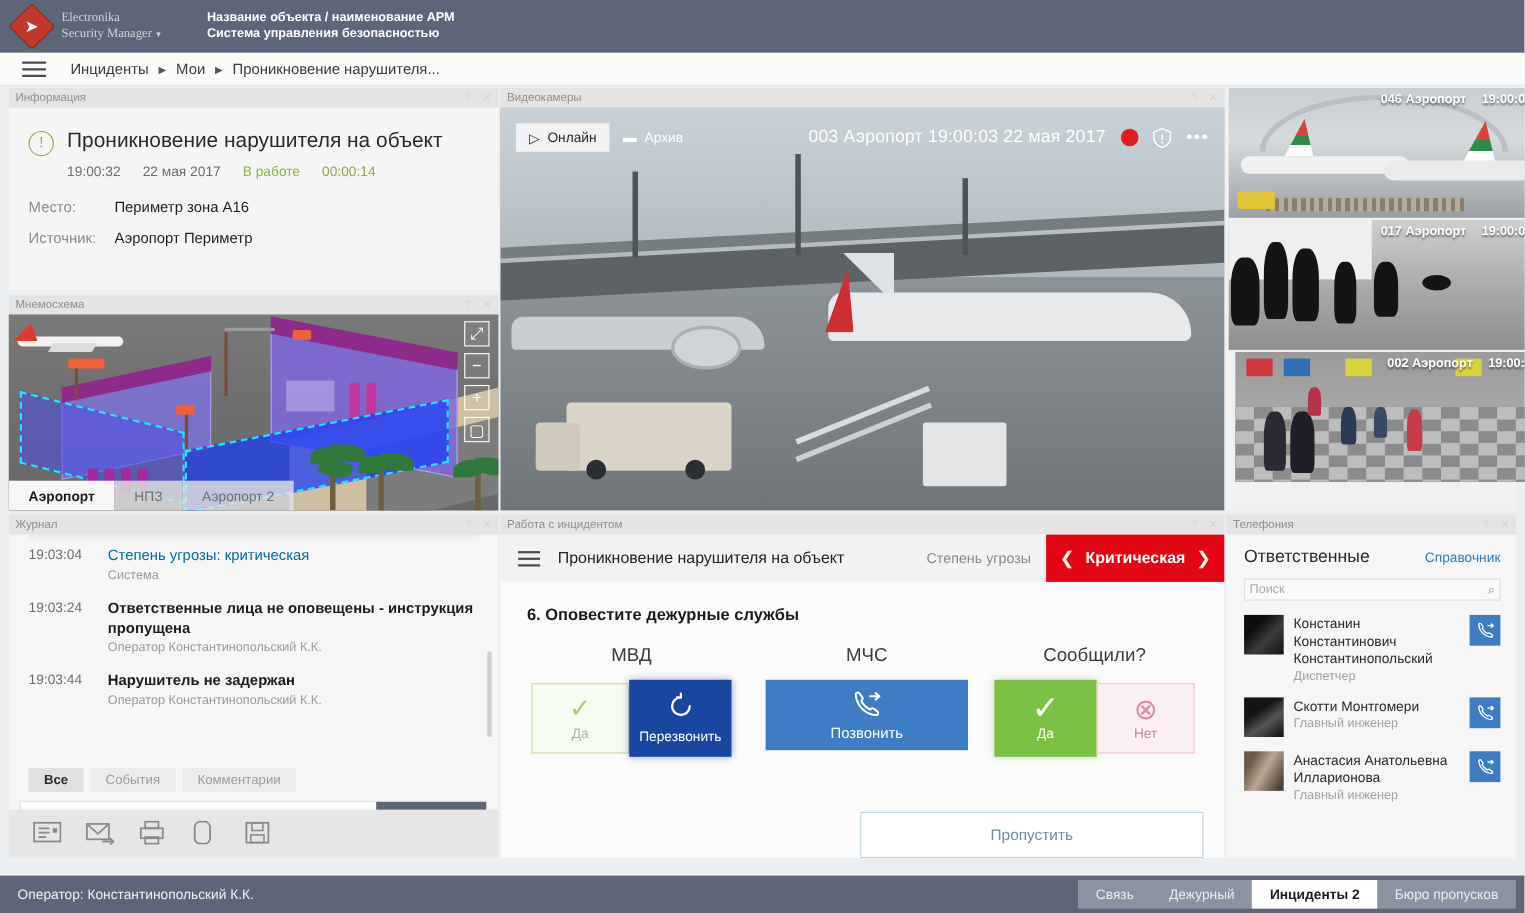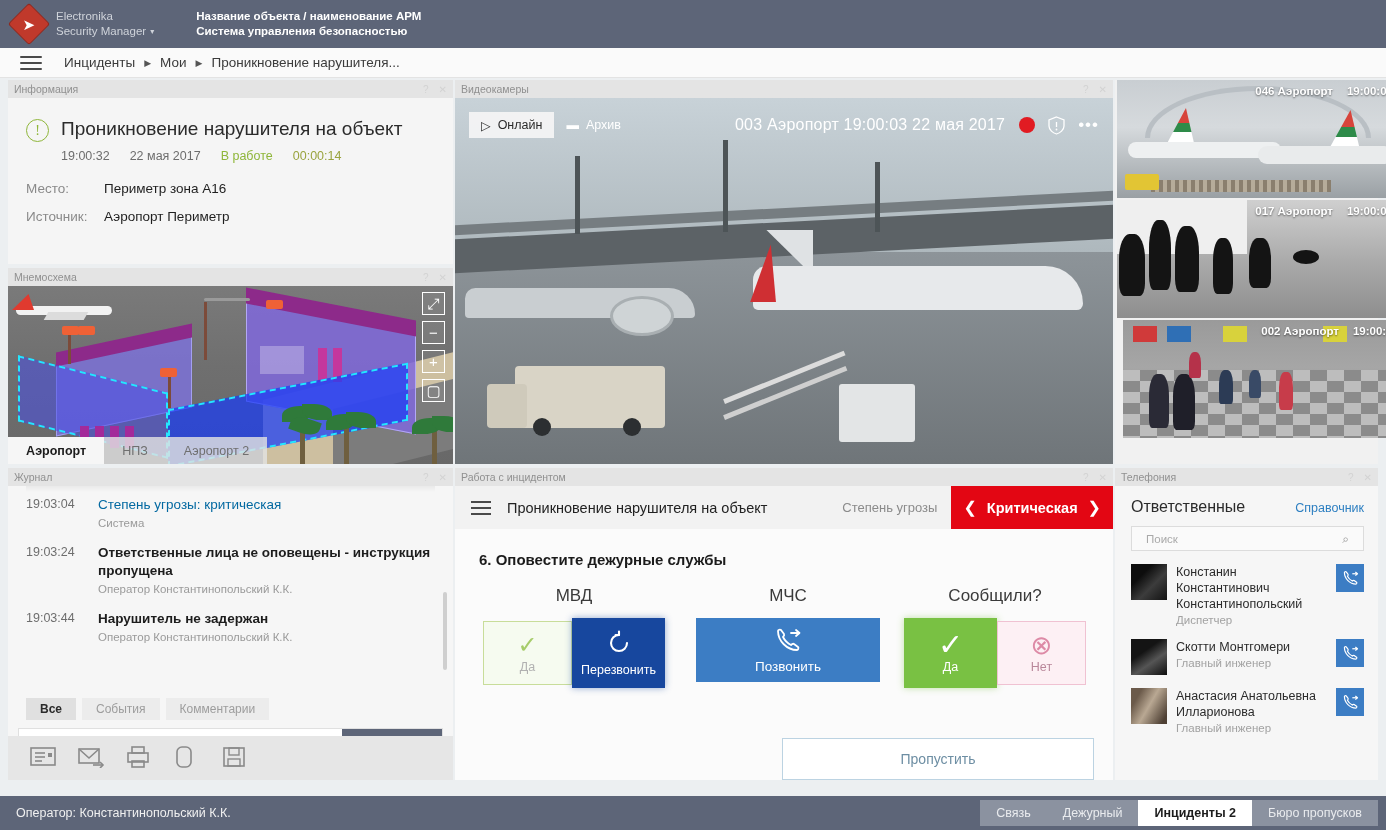--- a/index.html
+++ b/index.html
@@ -18,21 +18,21 @@
   }
   .logo-wrap { display: flex; align-items: center; margin-left: 14px; }
   .logo-diamond {
     width: 30px; height: 30px; transform: rotate(45deg);
     background: #c0392b; border: 1px solid #8e2a20; border-radius: 3px;
     display: flex; align-items: center; justify-content: center;
   }
   .logo-diamond .arrow {
     transform: rotate(-45deg); color: #fff; font-size: 15px; line-height: 1;
   }
-  .brandtext { margin-left: 12px; color: #cfd3da; font-size: 11.5px; line-height: 15px; }
+  .brandtext { margin-left: 12px; color: #cfd3da; font-size: 11.5px; line-height: 15px; font-family: Liberation Serif, serif; }
   .brandtext .l2 { display: flex; align-items: center; gap: 4px; }
   .caret-dn { font-size: 8px; color: #cfd3da; }
   .objtitle {
     margin-left: 42px; color: #ffffff; font-size: 11.5px; font-weight: bold; line-height: 15px;
   }
 
   
   .crumbbar {
     position: absolute; left: 0; top: 48px; width: 1386px; height: 30px;
     background: #fafafa; display: flex; align-items: center; border-bottom: 1px solid #e3e3e3;
@@ -275,22 +275,22 @@
     display: flex; align-items: center; justify-content: center; cursor: pointer;
   }
 
   
   #tel { left: 1115px; top: 468px; width: 263px; height: 312px; }
   #tel .panel-body { height: 294px; background: #f6f6f6; padding: 12px 14px 0 16px; }
   .tel-top { display: flex; align-items: baseline; }
   .tel-title { font-size: 16px; color: #2b2b2b; }
   .tel-link { margin-left: auto; font-size: 12.5px; color: #2d7fc1; cursor: pointer; }
   .tel-search {
-    margin-top: 10px; height: 25px; border: 1px solid #dcdcdc; background: #fafafa;
-    display: flex; align-items: center; padding: 0 14px; gap: 28px;
+    margin-top: 10px; height: 20px; border: 1px solid #dcdcdc; background: #fafafa;
+    display: flex; align-items: center; padding: 0 4px; gap: 28px;
   }
   .tel-search input {
     flex: 1; border: 0; background: transparent; outline: none; font-size: 11.5px;
     color: #555; font-family: "Liberation Sans", sans-serif;
   }
   .tel-search input::placeholder { color: #a9a9a9; }
   .srch-ic { color: #9c9c9c; font-size: 12px; }
   .person { display: flex; align-items: flex-start; gap: 9px; margin-top: 13px; }
   .avatar { width: 36px; height: 36px; flex: none; background: #1c1c1c; }
   .avatar.a1 { background: linear-gradient(135deg,#0d0d0d 30%, #3c3c3c 60%, #121212 100%); }

